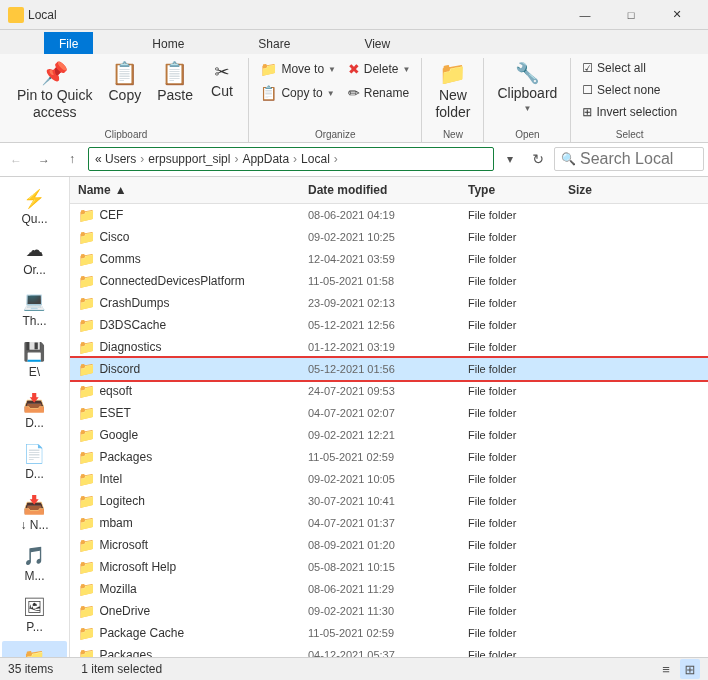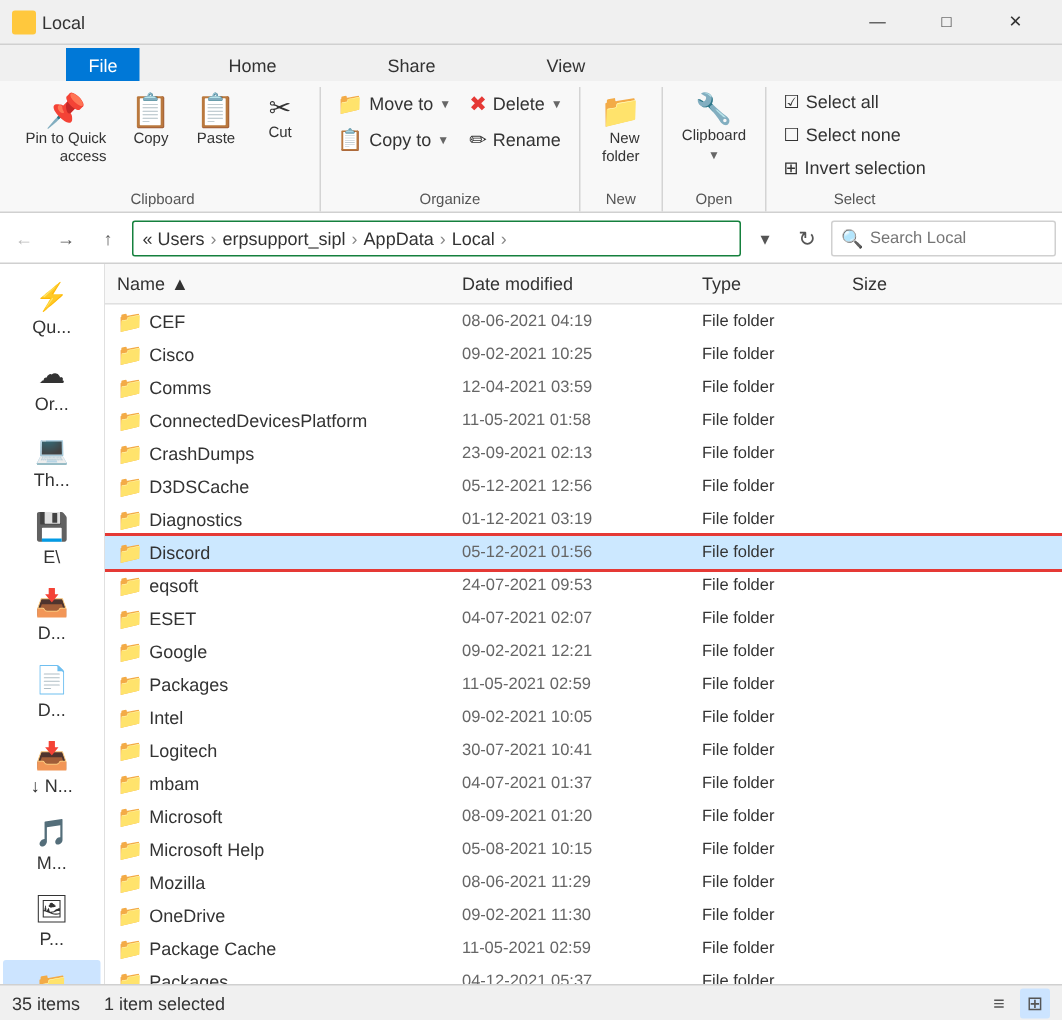--- a/index.html
+++ b/index.html
@@ -90,21 +90,21 @@
       cursor: pointer;
       border: 1px solid transparent;
       border-radius: 2px;
       background: transparent;
       min-width: 40px;
       font-size: 10px;
       color: #333;
       gap: 2px;
     }
     .ribbon-btn-icon { font-size: 22px; line-height: 1; }
-    .ribbon-btn-label { font-size: 10px; text-align: right; line-height: 1.2; }
+    .ribbon-btn-label { font-size: 14px; text-align: center; line-height: 1.2; }
 
     .ribbon-btn-small {
       display: flex;
       flex-direction: row;
       align-items: center;
       padding: 2px 4px;
       cursor: pointer;
       border: 1px solid transparent;
       border-radius: 2px;
       background: transparent;
@@ -164,21 +164,21 @@
       height: 24px;
       border: 1px solid #d0d0d0;
       border-radius: 2px;
       display: flex;
       align-items: center;
       padding: 0 6px;
       background: white;
       gap: 4px;
     }
     .search-bar input {
-      border: none; outline: none; font-size: 11px; color: #555;
+      border: none; outline: none; font-size: 16px; color: #555;
       background: transparent; flex: 1; width: 100%;
     }
     .search-icon { color: #888; font-size: 12px; }
 
     
     .main-area {
       display: flex;
       height: calc(680px - 30px - 24px - 88px - 34px - 24px);
     }
 
@@ -221,20 +221,21 @@
       padding: 4px 0;
     }
     .file-col-header {
       font-size: 11px;
       color: #333;
       padding: 2px 8px;
       cursor: pointer;
       display: flex;
       align-items: flex-start;
       gap: 4px;
+      font-weight: bold;
     }
     .col-name { width: 230px; }
     .col-date { width: 160px; }
     .col-type { width: 100px; }
     .col-size { width: 80px; }
 
     .file-list {
       flex: 1;
       overflow-y: auto;
     }
@@ -267,21 +268,21 @@
     
     .status-bar {
       height: 24px;
       background: #f0f0f0;
       border-top: 1px solid #d0d0d0;
       display: flex;
       align-items: center;
       justify-content: space-between;
       padding: 0 8px;
     }
-    .status-left { font-size: 11px; color: #333; display: flex; gap: 16px; }
+    .status-left { font-size: 11px; color: #333; display: flex; gap: 28px; }
     .status-right { display: flex; gap: 4px; }
     .view-btn {
       width: 20px; height: 20px; border: none; background: transparent;
       cursor: pointer; display: flex; align-items: center; justify-content: center;
       font-size: 13px; color: #555; border-radius: 2px;
     }
     .view-btn.active { background: #cce4ff; }
 
     
     .file-list::-webkit-scrollbar { width: 14px; }

